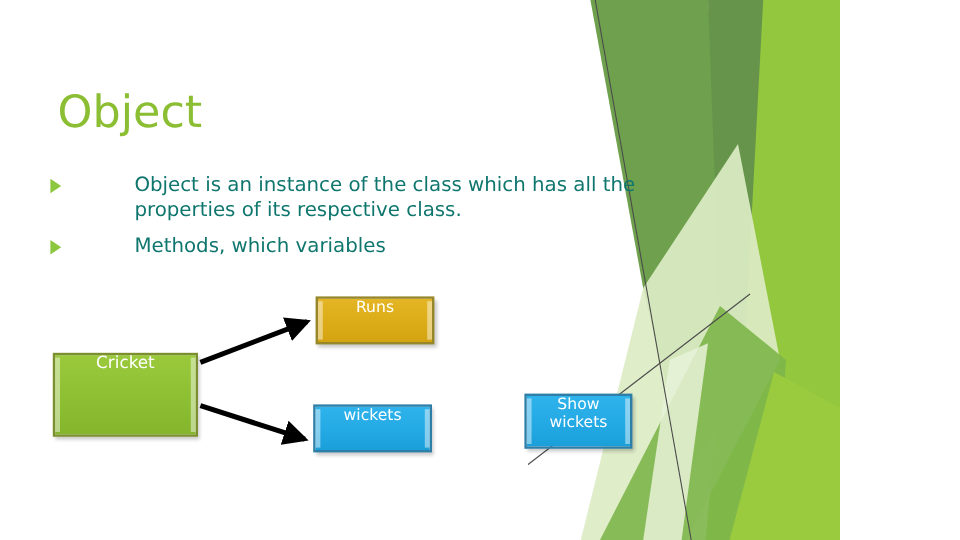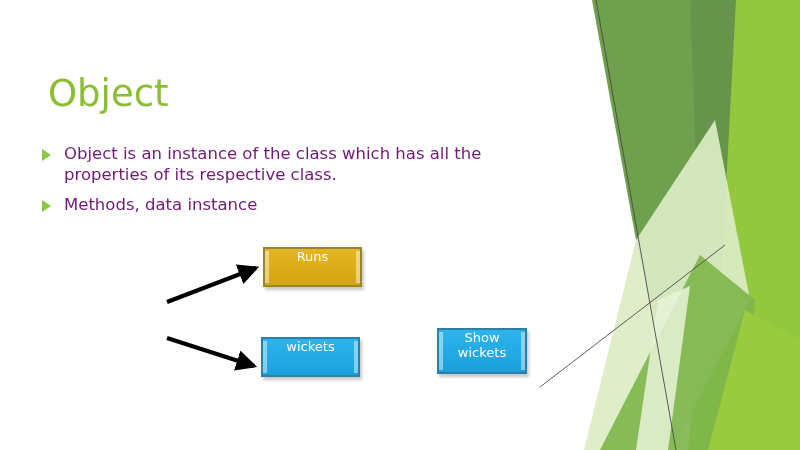--- a/index.html
+++ b/index.html
@@ -2,21 +2,21 @@
 <html><head>
 <meta charset="utf-8">
 <style>
   html, body {
     margin: 0;
     padding: 0;
     background: #ffffff;
   }
   #slide {
     position: relative;
-    width: 800px;
+    width: 700px;
     height: 450px;
     background: #ffffff;
     overflow: hidden;
     font-family: "DejaVu Sans", sans-serif;
   }
 
   
   #facet-decoration {
     position: absolute;
     top: 0;
@@ -61,22 +61,23 @@
     border-top: 6px solid transparent;
     border-bottom: 6px solid transparent;
     border-left: 9px solid #8DC63F;
     margin-top: 6px;
     margin-right: 13px;
   }
   .bullet-text {
     flex: 1 1 auto;
     font-size: 16.5px;
     line-height: 21px;
-    color: #701a75;
-    font-family: "DejaVu Sans", sans-serif;
+    color: #0f766e;
+    font-family: "DejaVu Sans", sans-serif;
+    margin-left: 48px;
   }
 
   
   .dia-box {
     position: absolute;
     box-sizing: border-box;
     display: flex;
     justify-content: center;
     text-align: center;
     color: #ffffff;
@@ -176,34 +177,37 @@
 
   <div id="title">Object</div>
 
   <div id="body-list">
     <div class="bullet-row">
       <span class="bullet-marker"></span>
       <span class="bullet-text">Object is an instance of the class which has all the properties of its respective class.</span>
     </div>
     <div class="bullet-row">
       <span class="bullet-marker"></span>
-      <span class="bullet-text">Methods, data instance</span>
+      <span class="bullet-text">Methods, which variables</span>
     </div>
   </div>
 
   <svg id="connectors" viewBox="0 0 800 450">
     <defs>
       <marker id="arrowhead" markerWidth="5" markerHeight="5" refX="4.2" refY="2.5" orient="auto" markerUnits="strokeWidth">
         <polygon points="0,0 5,2.5 0,5" fill="#000000"></polygon>
       </marker>
     </defs>
     <line x1="167" y1="302" x2="256" y2="268" stroke="#000000" stroke-width="4.2" marker-end="url(#arrowhead)"></line>
     <line x1="167" y1="338" x2="254" y2="366" stroke="#000000" stroke-width="4.2" marker-end="url(#arrowhead)"></line>
   </svg>
 
+  <div class="dia-box" id="box-cricket">
+    <span class="box-label">Cricket</span>
+  </div>
 
   <div class="dia-box" id="box-runs">
     <span class="box-label">Runs</span>
   </div>
 
 
   <div class="dia-box" id="box-showruns">
     <span class="box-label">wickets</span>
   </div>
 

